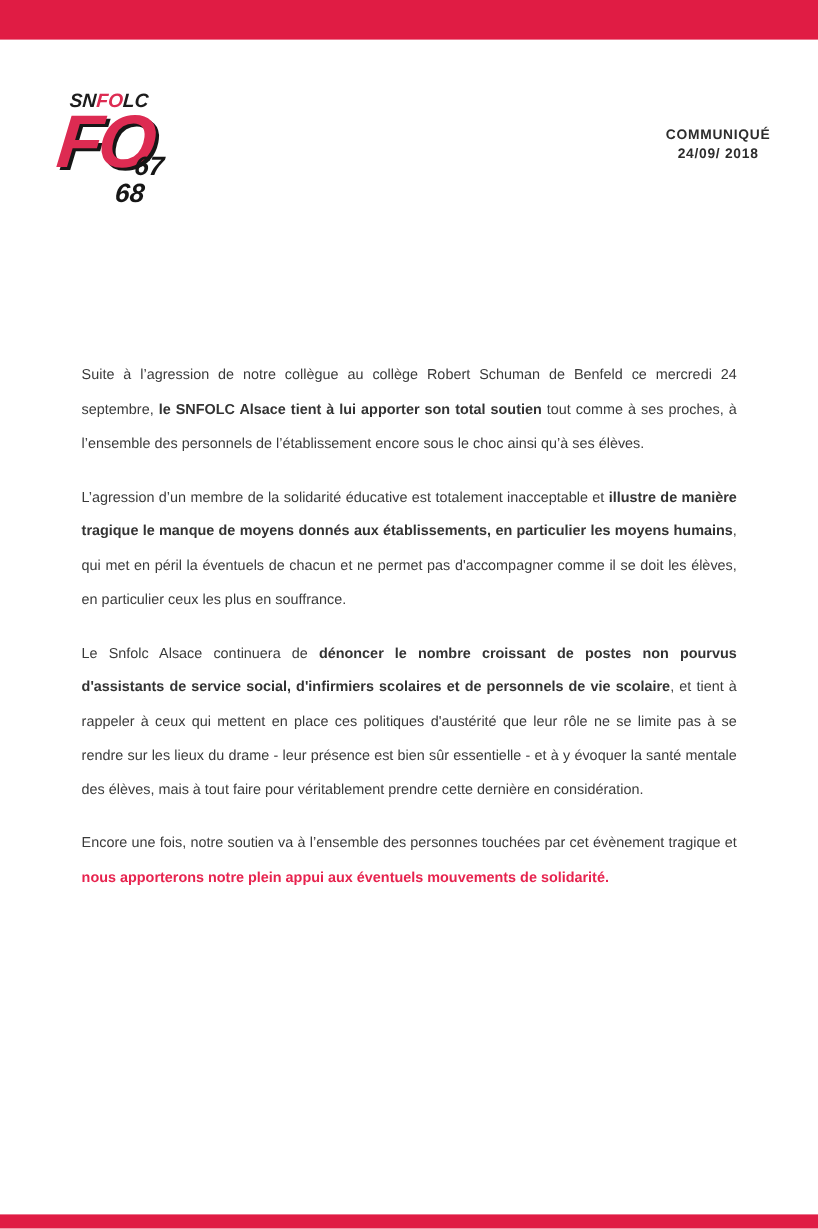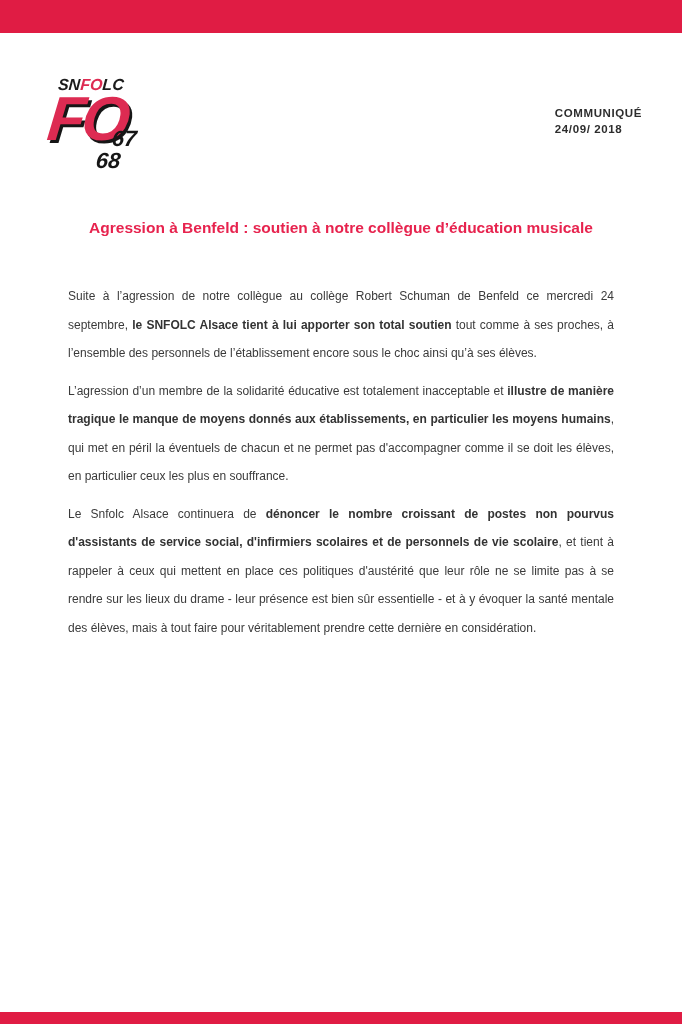--- a/index.html
+++ b/index.html
@@ -40,36 +40,36 @@
     position:absolute;top:50px;left:64px;
     font-size:22px;color:#161616;transform:skewX(-6deg);
   }
   .logo-d2{
     position:absolute;top:72px;left:48px;
     font-size:22px;color:#161616;transform:skewX(-6deg);
   }
   
   .meta{
     position:absolute;top:105px;right:40px;
-    text-align:left;font-weight:bold;color:#2d2d2d;
+    text-align:center;font-weight:bold;color:#2d2d2d;
     font-size:11.5px;line-height:16px;letter-spacing:0.6px;
   }
   
   .title{
     position:absolute;top:217px;left:30px;width:622px;
     text-align:center;
     color:#e7234e;font-weight:bold;font-size:15.5px;line-height:22px;
   }
   
   .content{
     position:absolute;top:282px;left:68px;width:546px;
     color:#3a3a3a;font-size:12px;line-height:28.5px;
     text-align:justify;
   }
-  .content p{margin:0 0 9px 0;}
+  .content p{margin:16px 0 9px 0;}
   .content .b{font-weight:bold;color:#333333;}
   .content .redb{font-weight:bold;color:#e7234e;}
 </style>
 </head>
 <body>
 
 <div class="page">
 
   <div class="topbar"></div>
 
@@ -78,23 +78,23 @@
     <div class="logo-main">FO</div>
     <div class="logo-d1">67</div>
     <div class="logo-d2">68</div>
   </div>
 
   <div class="meta">
     <div>COMMUNIQUÉ</div>
     <div>24/09/ 2018</div>
   </div>
 
-  <div class="title">Agression à Benfeld : soutien à notre collègue d’éducation musicale</div>
 
   <div class="content">
     <p><span>Suite à l’agression de notre collègue au collège Robert Schuman de Benfeld ce mercredi 24 septembre, </span><span class="b">le SNFOLC Alsace tient à lui apporter son total soutien</span><span> tout comme à ses proches, à l’ensemble des personnels de l’établissement encore sous le choc ainsi qu’à ses élèves.</span></p>
     <p><span>L’agression d’un membre de la solidarité éducative est totalement inacceptable et </span><span class="b">illustre de manière tragique le manque de moyens donnés aux établissements, en particulier les moyens humains</span><span>, qui met en péril la éventuels de chacun et ne permet pas d'accompagner comme il se doit les élèves, en particulier ceux les plus en souffrance.</span></p>
     <p><span>Le Snfolc Alsace continuera de </span><span class="b">dénoncer le nombre croissant de postes non pourvus d'assistants de service social, d'infirmiers scolaires et de personnels de vie scolaire</span><span>, et tient à rappeler à ceux qui mettent en place ces politiques d'austérité que leur rôle ne se limite pas à se rendre sur les lieux du drame - leur présence est bien sûr essentielle - et à y évoquer la santé mentale des élèves, mais à tout faire pour véritablement prendre cette dernière en considération.</span></p>
+    <p><span>Encore une fois, notre soutien va à l’ensemble des personnes touchées par cet évènement tragique et </span><span class="redb">nous apporterons notre plein appui aux éventuels mouvements de solidarité.</span></p>
   </div>
 
   <div class="bottombar"></div>
 
 </div>
 
 </body></html>

